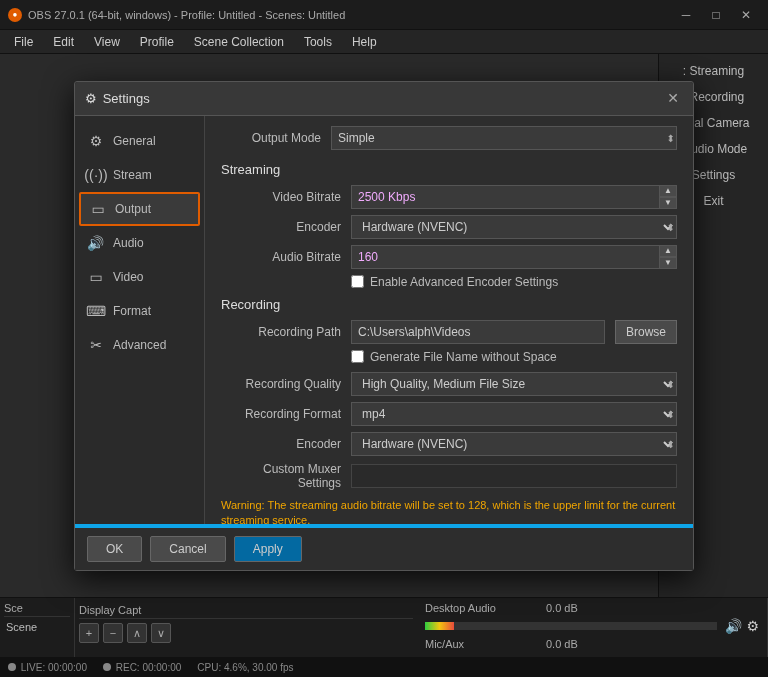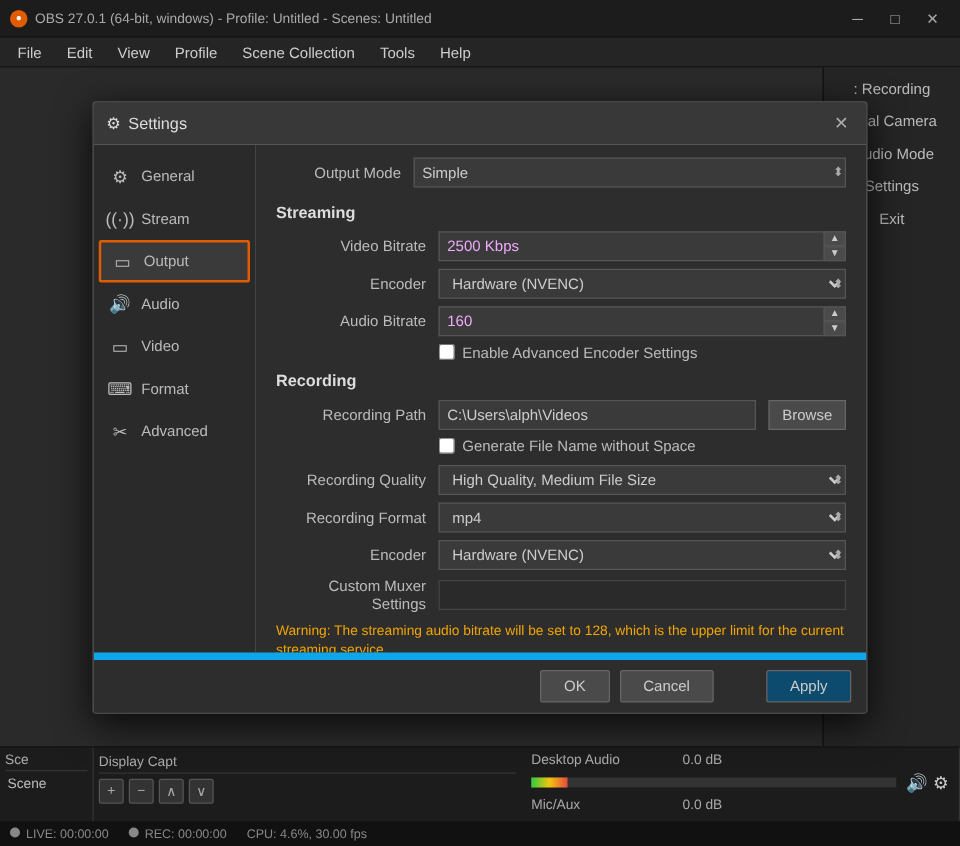--- a/index.html
+++ b/index.html
@@ -200,21 +200,21 @@
       align-items: center;
       justify-content: space-between;
       position: relative;
     }
     select.select-box {
       width: 100%;
     }
 
     .section-title {
       font-size: 13px;
-      font-weight: bold;
+      font-weight: normal;
       color: #ddd;
       margin-bottom: 8px;
       margin-top: 4px;
     }
 
     
     .form-row {
       display: flex;
       align-items: center;
       margin-bottom: 6px;
@@ -309,23 +309,22 @@
       color: #f0a500;
       font-size: 11px;
       margin-top: 8px;
       line-height: 1.4;
     }
 
     
     .modal-footer {
       padding: 8px 12px;
       display: flex;
-      justify-content: flex-end;
       gap: 8px;
-      border-top: 6px solid #0ea5e9;
+      border-top: 4px solid #0ea5e9;
       background: #2d2d2d;
     }
     .footer-btn {
       padding: 4px 18px;
       font-size: 12px;
       cursor: pointer;
       border-radius: 2px;
       height: 26px;
       display: flex; align-items: center;
     }
@@ -333,24 +332,23 @@
       background: #4a4a4a;
       border: 1px solid #666;
       color: #ccc;
     }
     .footer-btn.cancel {
       background: #4a4a4a;
       border: 1px solid #666;
       color: #ccc;
     }
     .footer-btn.apply {
-      background: #0c4a6e;
+      background: #0369a1;
       border: 1px solid #666;
       color: #ccc;
-      margin-left: 34px;
     }
 
     
     .right-panel {
       position: absolute;
       right: 0;
       top: 0;
       width: 110px;
       bottom: 0;
       background: #252525;
@@ -509,20 +507,21 @@
   <div class="menu-item">View</div>
   <div class="menu-item">Profile</div>
   <div class="menu-item">Scene Collection</div>
   <div class="menu-item">Tools</div>
   <div class="menu-item">Help</div>
 </div>
 
 <div class="main-area">
 
   <div class="right-panel">
+    <div class="right-panel-item">: Streaming</div>
     <div class="right-panel-item">: Recording</div>
     <div class="right-panel-item">irtual Camera</div>
     <div class="right-panel-item">Studio Mode</div>
     <div class="right-panel-item">Settings</div>
     <div class="right-panel-item">Exit</div>
   </div>
 
   <div class="modal-overlay">
     <div class="modal">
 

